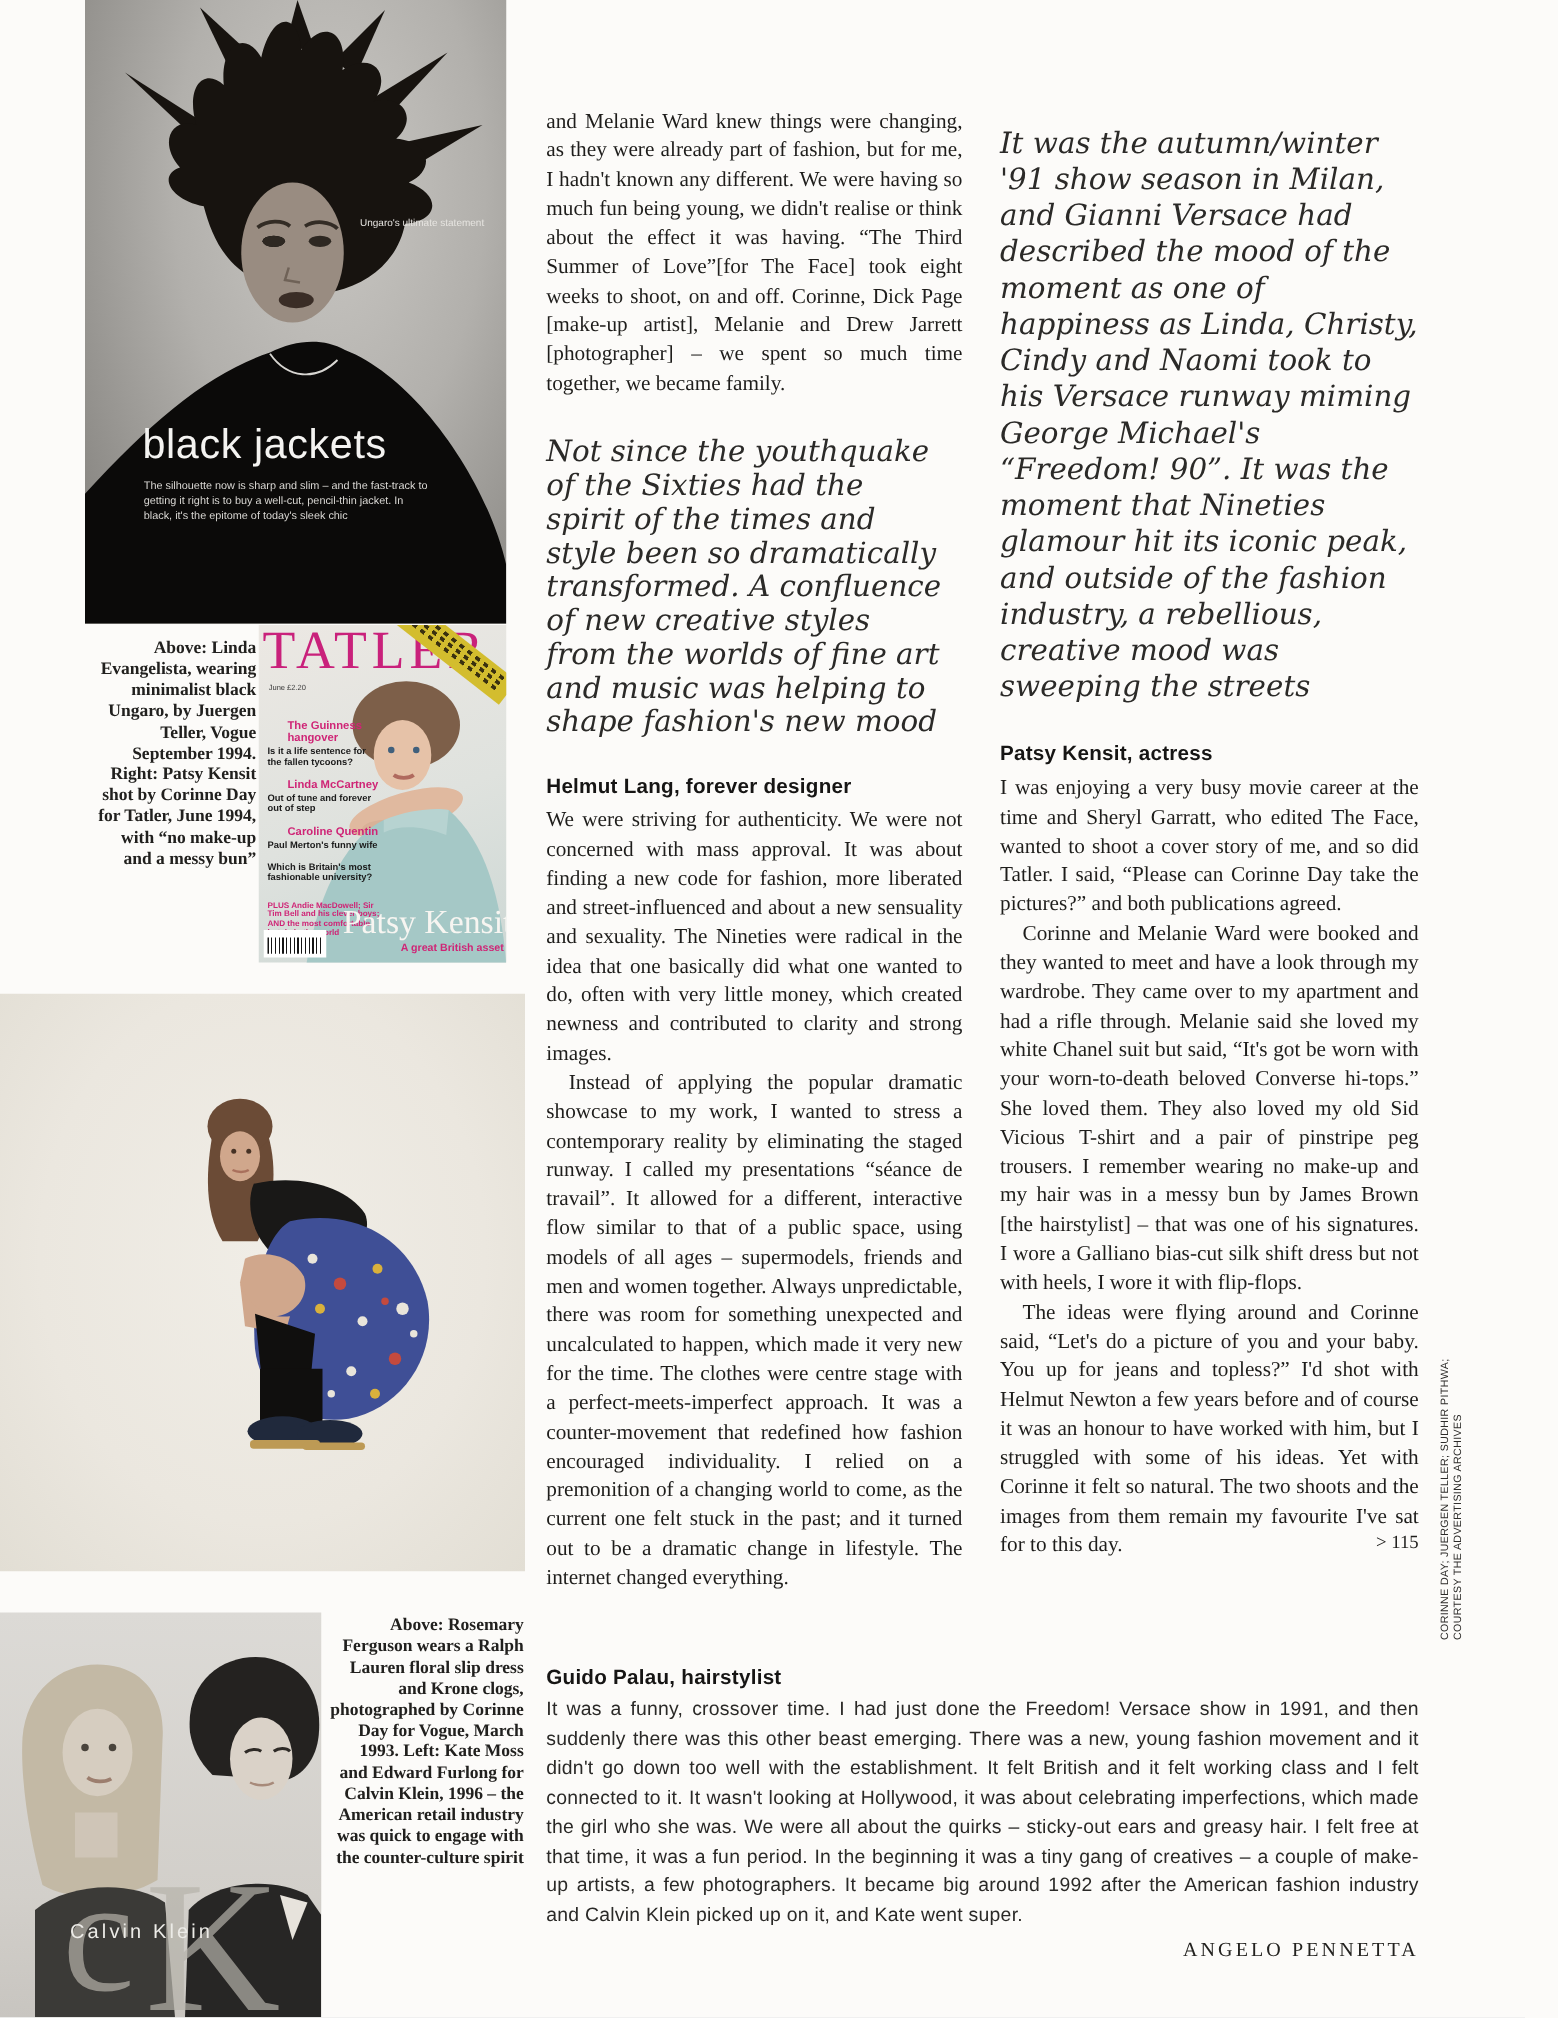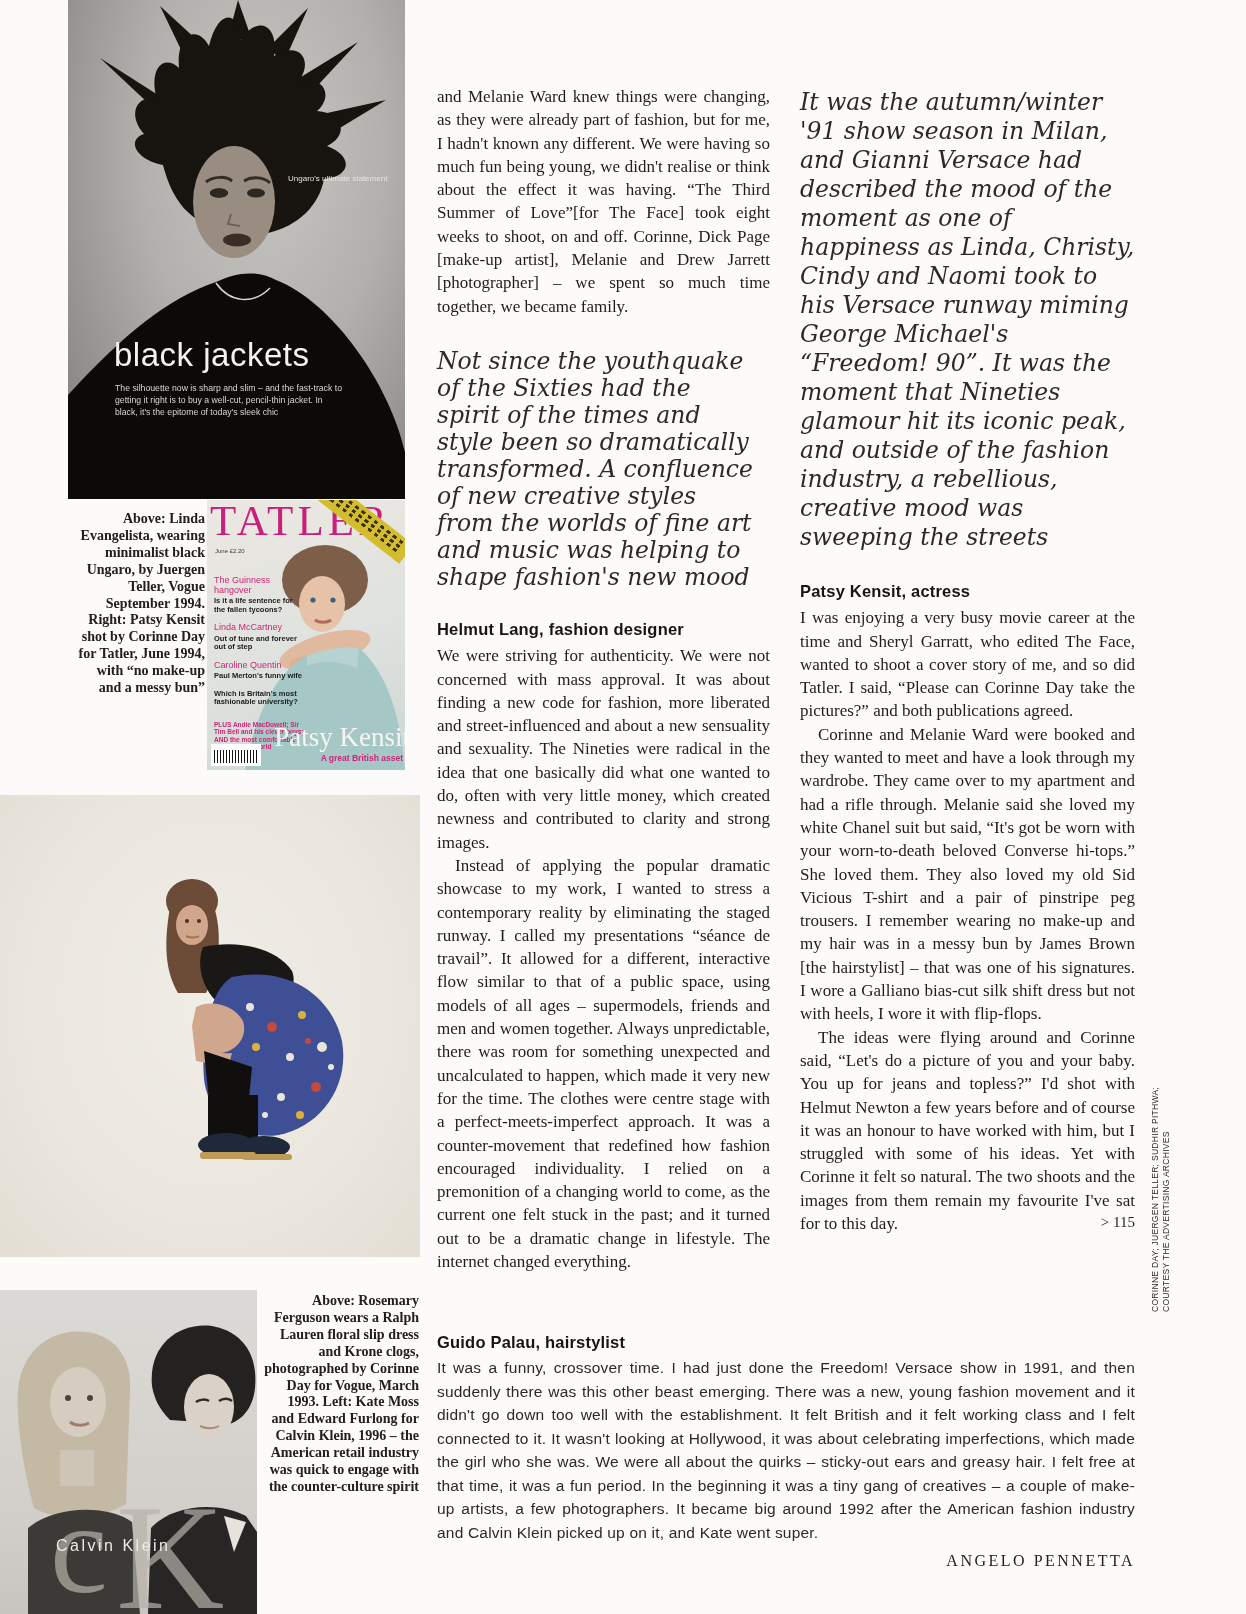--- a/index.html
+++ b/index.html
@@ -8,21 +8,21 @@
   .abs{position:absolute;}
 
   
   .body-text{font-size:17px;line-height:23.3px;text-align:justify;}
   .body-text p{margin:0;}
   .indent{text-indent:18px;}
   .section-head{font-family:"Liberation Sans",sans-serif;font-weight:700;font-size:16.5px;
                 letter-spacing:.2px;margin:0 0 3px 0;color:#161514;}
   .pullquote{font-family:"DejaVu Serif",serif;font-style:italic;color:#2b2a28;text-align:left;}
   .pq1{font-size:23.5px;line-height:27px;margin:30px 12px 27px 0;}
-  .pq2{font-size:23.5px;line-height:29px;margin:0 0 28px 0;}
+  .pq2{font-size:23.5px;line-height:29px;margin:12px 0 28px 0;}
   .pageref{position:absolute;right:0;bottom:1px;font-size:15px;}
 
   
   .caption{font-weight:700;font-size:14px;line-height:16.9px;color:#21201e;}
   .cap-left{text-align:right;}
   .cap-bottom{text-align:right;}
 
   
   .photo-linda{left:68px;top:0;width:337px;height:499px;background:radial-gradient(ellipse at 58% 30%,
                #c9c7c3 0%,#b2b0ac 45%,#8c8a86 85%,#7a7874 100%);overflow:hidden;}
@@ -35,21 +35,21 @@
 
   
   .tatler{left:207px;top:500px;width:198px;height:270px;background:linear-gradient(160deg,#ece8e3 0%,
           #dfe2de 55%,#ccd7d4 100%);overflow:hidden;}
   .tat-masthead{position:absolute;left:3px;top:-4px;z-index:1;font-size:43px;letter-spacing:4px;
                 color:#c9217b;font-family:"Liberation Serif",serif;}
   .tat-issue{position:absolute;left:8px;top:48px;z-index:3;font-size:6px;color:#3a3a3a;
              font-family:"Liberation Sans",sans-serif;}
   .tat-model{position:absolute;left:0;top:0;z-index:2;}
   .tat-lines{position:absolute;left:7px;top:76px;width:92px;z-index:3;font-family:"Liberation Sans",sans-serif;}
-  .tat-pink{color:#cf2576;font-weight:400;font-size:9px;line-height:9.5px;margin:0 0 2px 0;}
+  .tat-pink{color:#cf2576;font-weight:700;font-size:9px;line-height:9.5px;margin:0 0 2px 16px;}
   .tat-black{color:#1b1b1b;font-weight:700;font-size:7.5px;line-height:8.5px;margin:0 0 9px 0;}
   .tat-plus{color:#cf2576;font-weight:700;font-size:6.5px;line-height:7.5px;margin:14px 0 0 0;}
   .tat-star{position:absolute;right:-5px;bottom:20px;z-index:3;font-size:27px;line-height:25px;
             color:#f7f5f1;text-align:right;font-family:"Liberation Serif",serif;}
   .tat-tag{position:absolute;right:2px;bottom:7px;z-index:3;font-size:8.5px;font-weight:700;color:#cf2576;
            font-family:"Liberation Sans",sans-serif;}
   .tat-ribbon{position:absolute;right:-14px;top:6px;width:118px;height:24px;background:#d3bd2e;
               transform:rotate(38deg);z-index:4;padding-top:2px;box-sizing:border-box;}
   .tat-ribbon div{height:3px;margin:2px 8px;background:repeating-linear-gradient(90deg,#39300f 0 4px,
                   rgba(0,0,0,0) 4px 8px);}
@@ -202,21 +202,21 @@
       <text x="116" y="318" font-size="150" font-family="Liberation Serif, serif" fill="#b6b2aa" opacity="0.7">K</text>
     </svg>
     <div class="ck-brand">Calvin Klein</div>
   </div>
 
   <div class="abs caption cap-bottom" style="left:262px;top:1293px;width:157px;">Above: Rosemary Ferguson wears a Ralph Lauren floral slip dress and Krone clogs, photographed by Corinne Day for Vogue, March 1993. Left: Kate Moss and Edward Furlong for Calvin Klein, 1996 – the American retail industry was quick to engage with the counter-culture spirit</div>
 
   <div class="abs body-text" style="left:437px;top:85px;width:333px;">
     <p>and Melanie Ward knew things were changing, as they were already part of fashion, but for me, I hadn't known any different. We were having so much fun being young, we didn't realise or think about the effect it was having. “The Third Summer of Love”[for The Face] took eight weeks to shoot, on and off. Corinne, Dick Page [make-up artist], Melanie and Drew Jarrett [photographer] – we spent so much time together, we became family.</p>
     <div class="pullquote pq1">Not since the youthquake of the Sixties had the spirit of the times and style been so dramatically transformed. A confluence of new creative styles from the worlds of fine art and music was helping to shape fashion's new mood</div>
-    <h3 class="section-head">Helmut Lang, fashion designer</h3>
+    <h3 class="section-head">Helmut Lang, forever designer</h3>
     <p>We were striving for authenticity. We were not concerned with mass approval. It was about finding a new code for fashion, more liberated and street-influenced and about a new sensuality and sexuality. The Nineties were radical in the idea that one basically did what one wanted to do, often with very little money, which created newness and contributed to clarity and strong images.</p>
     <p class="indent">Instead of applying the popular dramatic showcase to my work, I wanted to stress a contemporary reality by eliminating the staged runway. I called my presentations “séance de travail”. It allowed for a different, interactive flow similar to that of a public space, using models of all ages – supermodels, friends and men and women together. Always unpredictable, there was room for something unexpected and uncalculated to happen, which made it very new for the time. The clothes were centre stage with a perfect-meets-imperfect approach. It was a counter-movement that redefined how fashion encouraged individuality. I relied on a premonition of a changing world to come, as the current one felt stuck in the past; and it turned out to be a dramatic change in lifestyle. The internet changed everything.</p>
   </div>
 
   <div class="abs body-text" style="left:800px;top:88px;width:335px;">
     <div class="pullquote pq2">It was the autumn/winter '91 show season in Milan, and Gianni Versace had described the mood of the moment as one of happiness as Linda, Christy, Cindy and Naomi took to his Versace runway miming George Michael's “Freedom! 90”. It was the moment that Nineties glamour hit its iconic peak, and outside of the fashion industry, a rebellious, creative mood was sweeping the streets</div>
     <h3 class="section-head">Patsy Kensit, actress</h3>
     <div style="position:relative;">
       <p>I was enjoying a very busy movie career at the time and Sheryl Garratt, who edited The Face, wanted to shoot a cover story of me, and so did Tatler. I said, “Please can Corinne Day take the pictures?” and both publications agreed.</p>
       <p class="indent">Corinne and Melanie Ward were booked and they wanted to meet and have a look through my wardrobe. They came over to my apartment and had a rifle through. Melanie said she loved my white Chanel suit but said, “It's got be worn with your worn-to-death beloved Converse hi-tops.” She loved them. They also loved my old Sid Vicious T-shirt and a pair of pinstripe peg trousers. I remember wearing no make-up and my hair was in a messy bun by James Brown [the hairstylist] – that was one of his signatures. I wore a Galliano bias-cut silk shift dress but not with heels, I wore it with flip-flops.</p>

